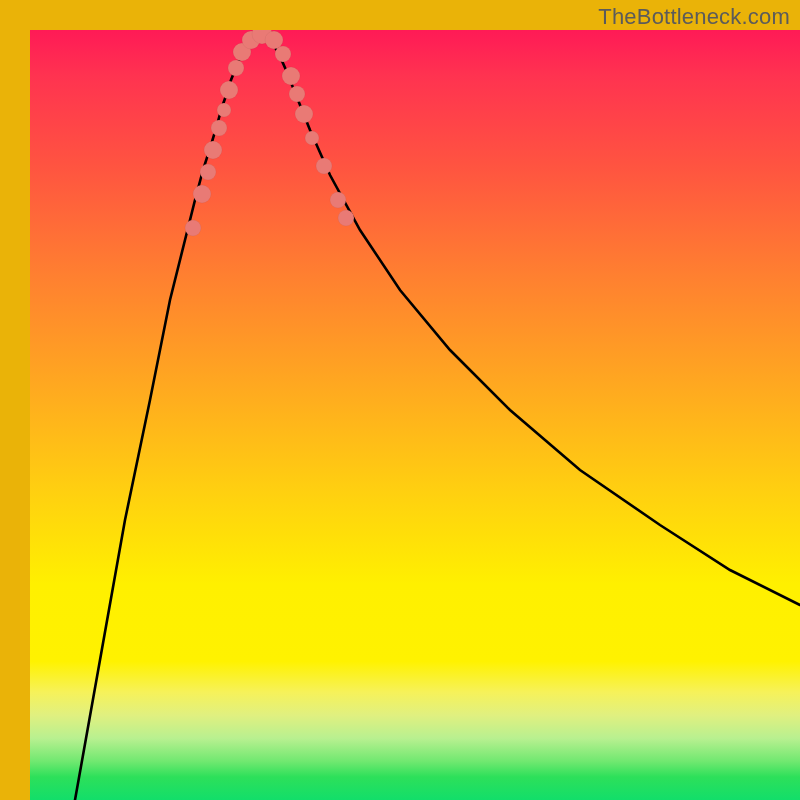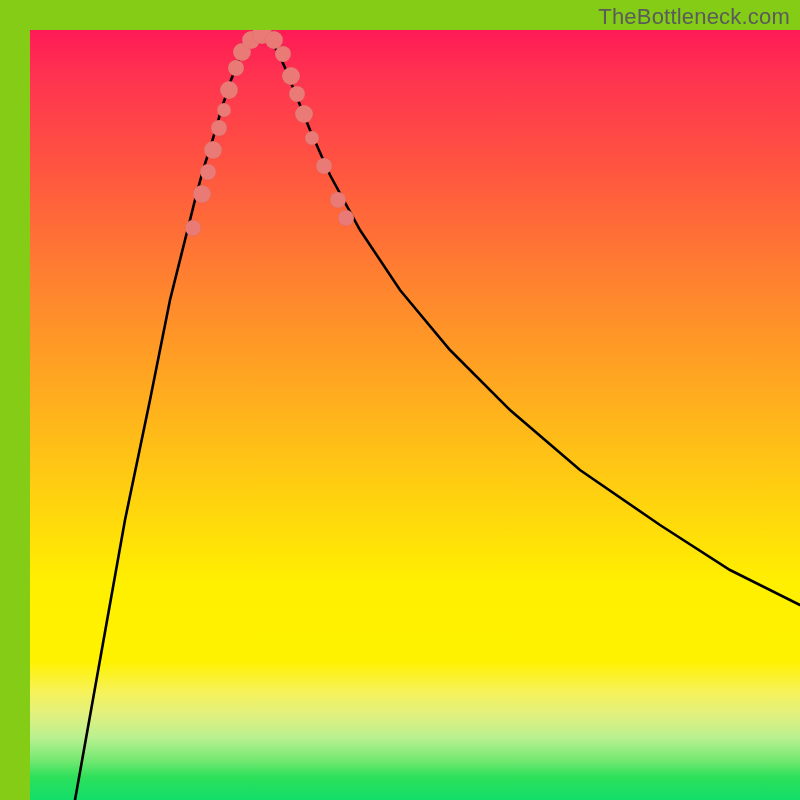--- a/index.html
+++ b/index.html
@@ -8,21 +8,21 @@
     width: 800px;
     height: 800px;
     overflow: hidden;
     background: #000;
     font-family: Arial, Helvetica, sans-serif;
   }
   .frame {
     position: relative;
     width: 800px;
     height: 800px;
-    background: #84cc16;
+    background: #eab308;
   }
   .attribution {
     position: absolute;
     top: 4px;
     right: 10px;
     font-size: 22px;
     font-weight: 500;
     color: #5b5b5b;
     letter-spacing: 0.2px;
   }

